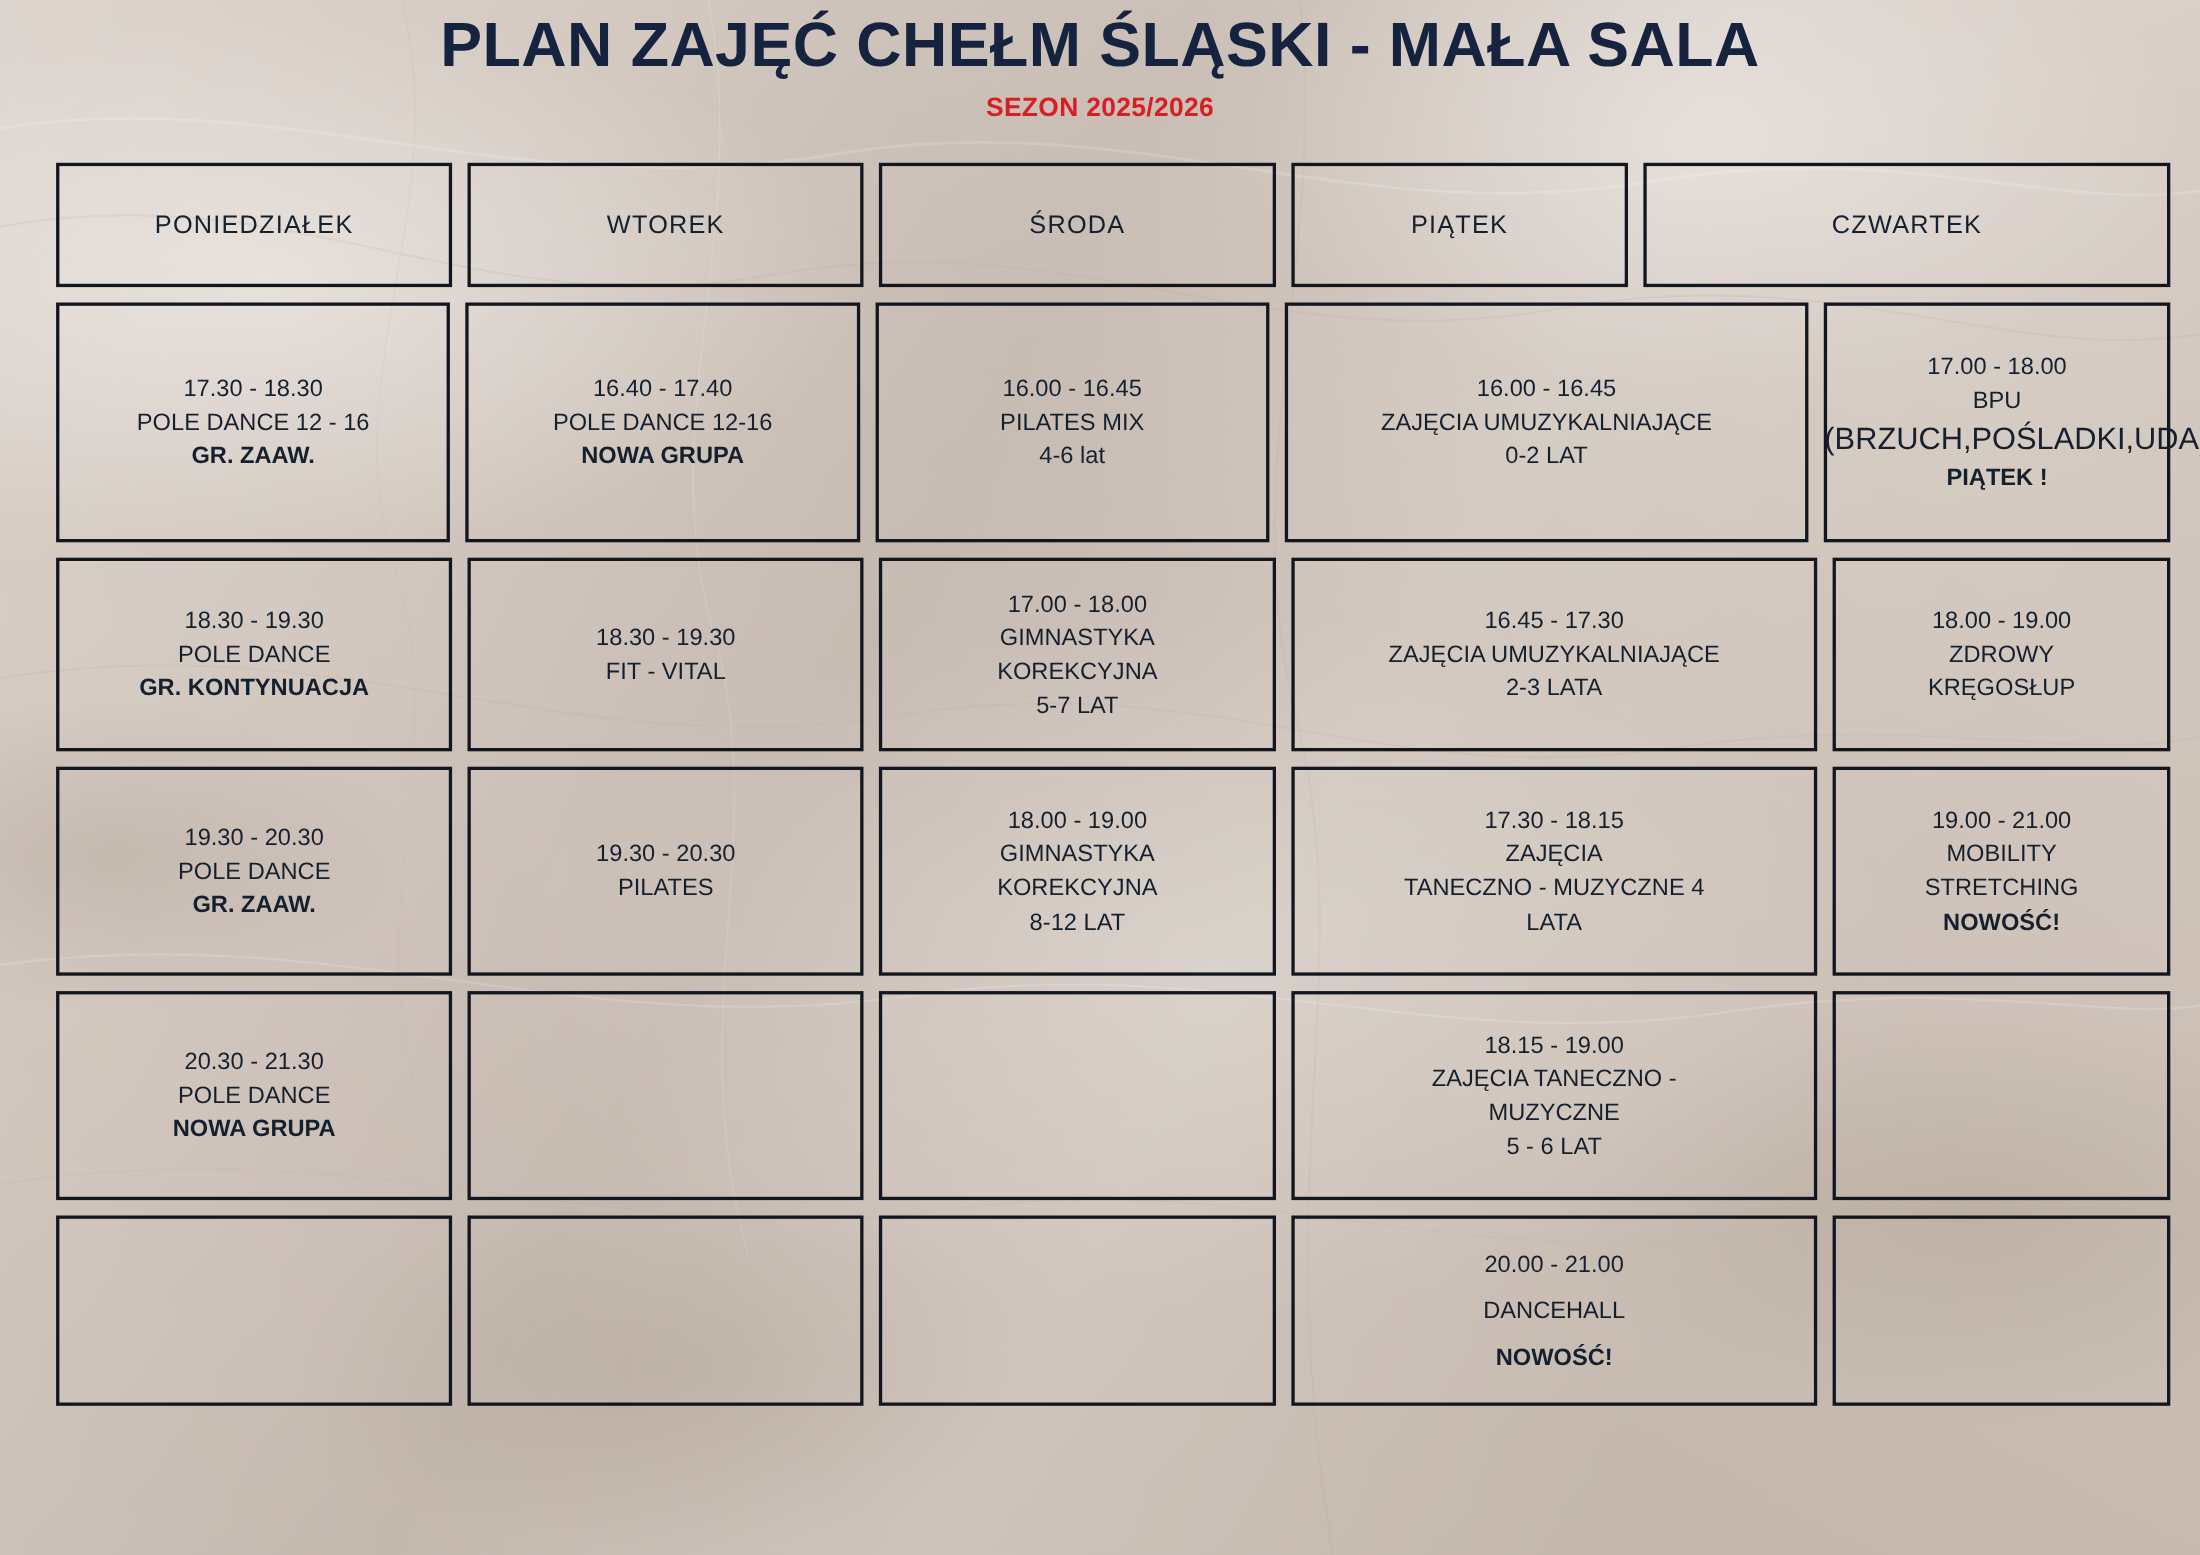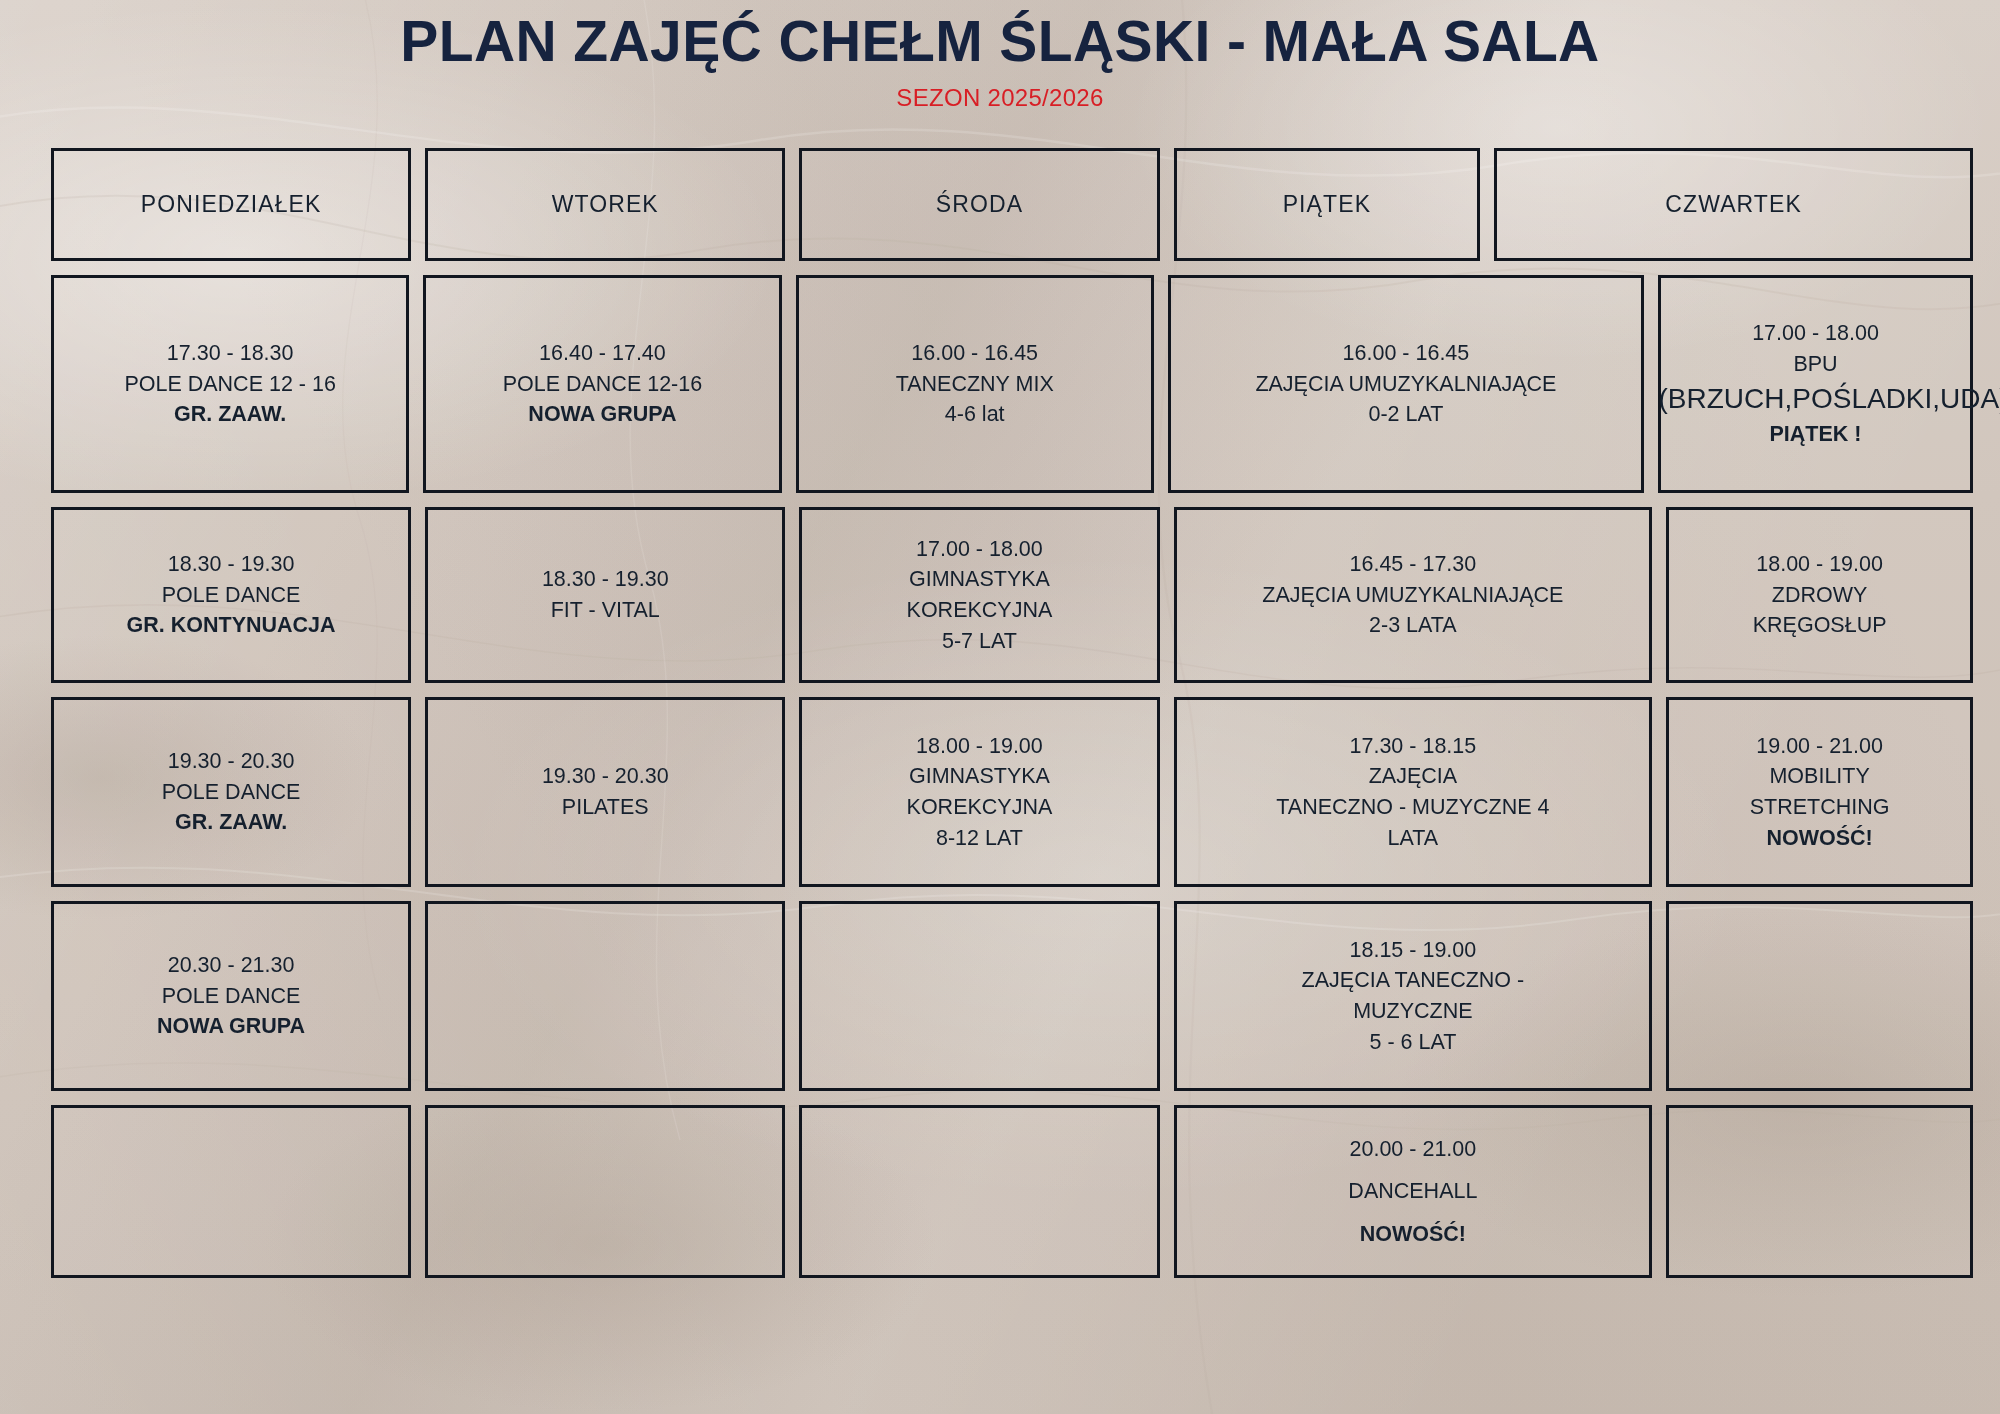--- a/index.html
+++ b/index.html
@@ -54,21 +54,21 @@
     letter-spacing: 0.4px;
     color: #16233f;
   }
   .subtitle {
     position: absolute;
     top: 84px;
     left: 0;
     width: 2000px;
     text-align: center;
     font-size: 24px;
-    font-weight: 400;
+    font-weight: 700;
     color: #d81e25;
     letter-spacing: 0.3px;
   }
 
   .grid {
     position: absolute;
     top: 148px;
     left: 28px;
     width: 1945px;
   }
@@ -153,21 +153,21 @@
           <span class="line">POLE DANCE 12 - 16</span>
           <span class="line bold">GR. ZAAW.</span>
         </div>
       <div class="cell c1">
           <span class="line">16.40 - 17.40</span>
           <span class="line">POLE DANCE 12-16</span>
           <span class="line bold">NOWA GRUPA</span>
         </div>
       <div class="cell c2">
           <span class="line">16.00 - 16.45</span>
-          <span class="line">TANECZNY MIX</span>
+          <span class="line">PILATES MIX</span>
           <span class="line">4-6 lat</span>
         </div>
       <div class="cell c3">
           <span class="line">16.00 - 16.45</span>
           <span class="line">ZAJĘCIA UMUZYKALNIAJĄCE</span>
           <span class="line">0-2 LAT</span>
         </div>
       <div class="cell c4">
           <span class="line">17.00 - 18.00</span>
           <span class="line">BPU</span>

